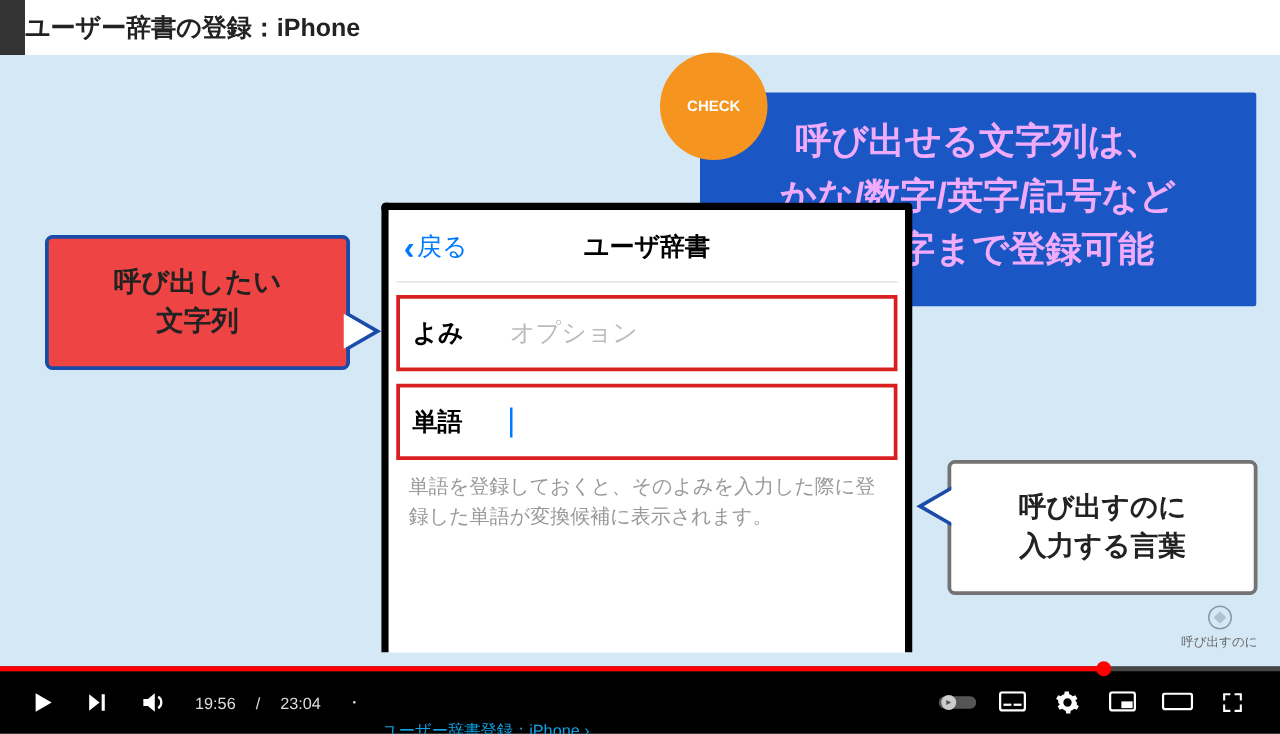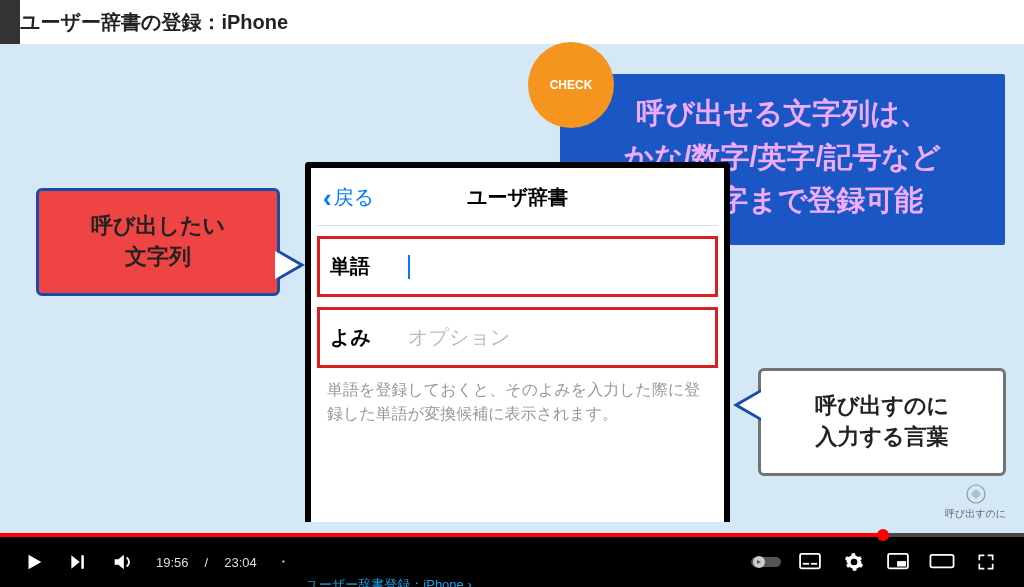--- a/index.html
+++ b/index.html
@@ -292,26 +292,26 @@
 
   <div class="phone-mockup">
     <div class="phone-nav">
       <div class="back-link">
         <span class="back-chevron">‹</span>
         <span>戻る</span>
       </div>
       <span class="phone-nav-title">ユーザ辞書</span>
     </div>
     <div class="field-box">
+      <span class="field-label">よみ</span>
+      <span class="field-value">オプション</span>
+    </div>
+    <div class="field-box">
       <span class="field-label">単語</span>
       <span class="cursor"></span>
-    </div>
-    <div class="field-box">
-      <span class="field-label">よみ</span>
-      <span class="field-value">オプション</span>
     </div>
     <div class="help-text">単語を登録しておくと、そのよみを入力した際に登録した単語が変換候補に表示されます。</div>
   </div>
 
   <div class="callout-left">
     <span style="white-space:pre-line">呼び出したい
 文字列</span>
   </div>
 
   <div class="callout-right">

